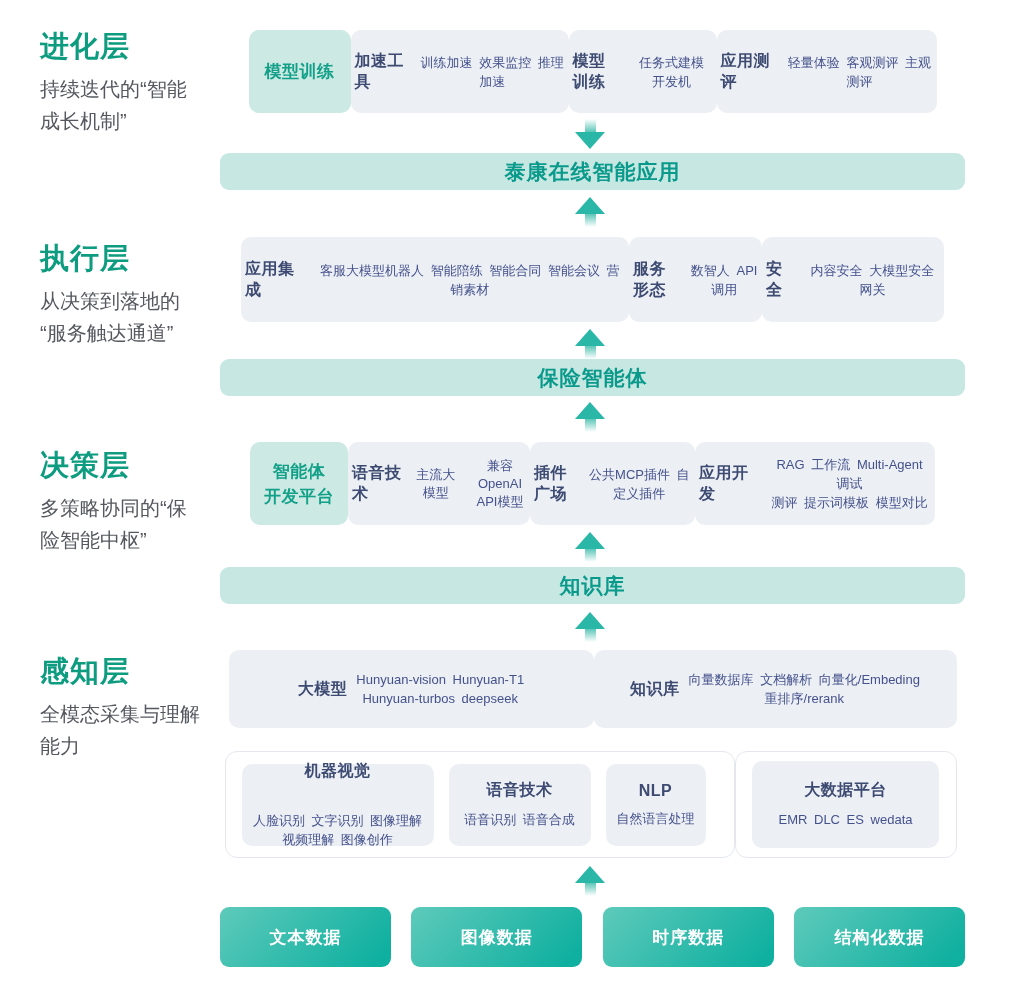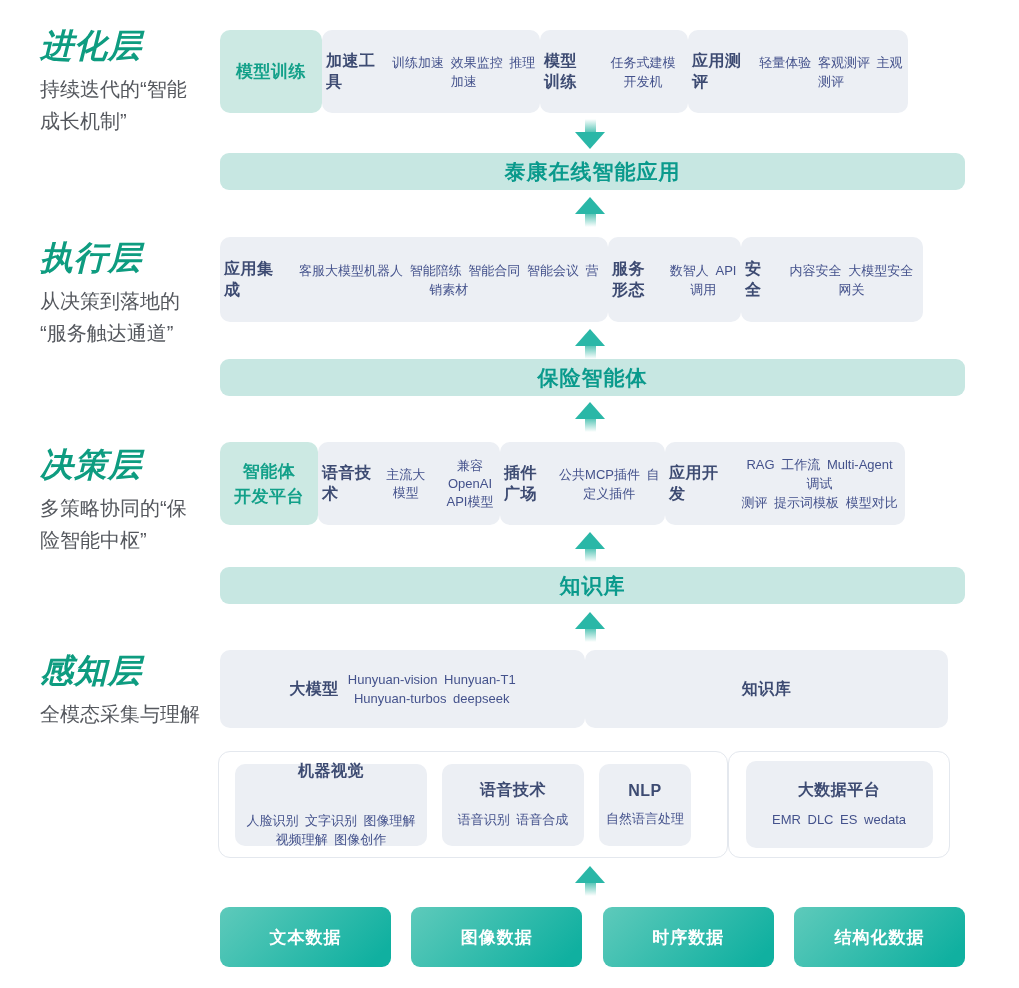--- a/index.html
+++ b/index.html
@@ -2,24 +2,24 @@
 <html><head>
 <meta charset="utf-8">
 <style>
   html,body{margin:0;padding:0;background:#ffffff;}
   .stage{
     position:relative;width:1019px;height:988px;background:#ffffff;overflow:hidden;
     font-family:"Liberation Sans","DejaVu Sans",sans-serif;
   }
   
   .layer-head{position:absolute;left:40px;width:180px;}
-  .layer-title{font-size:33px;font-weight:bold;color:#0e9c80;letter-spacing:1px;line-height:36px;font-style:italic;}
+  .layer-title{font-size:29px;font-weight:bold;color:#0e9c80;letter-spacing:1px;line-height:36px;}
   .layer-desc{margin-top:9px;font-size:20px;color:#55585e;line-height:32px;}
   
-  .row{position:absolute;left:220px;width:745px;display:flex;justify-content:flex-start;}
+  .row{position:absolute;left:220px;width:745px;display:flex;justify-content:center;}
   .gbox{background:#eceff4;border-radius:10px;display:flex;flex-direction:row;align-items:center;justify-content:center;gap:9px;padding:6px 4px;box-sizing:border-box;}
   .gbox .t{font-size:16px;font-weight:bold;color:#3d4b72;letter-spacing:.5px;}
   .gbox .s{font-size:13px;color:#44528c;text-align:center;line-height:19px;word-spacing:3px;}
   .tbox{background:#cce9e3;border-radius:10px;color:#12a089;font-weight:bold;font-size:17px;display:flex;align-items:center;justify-content:center;text-align:center;line-height:25px;letter-spacing:.5px;}
   
   .band{position:absolute;left:220px;width:745px;height:37px;background:#c7e7e2;border-radius:9px;display:flex;align-items:center;justify-content:center;font-size:21px;font-weight:bold;color:#0a9a8c;letter-spacing:1px;}
   
   .arr{position:absolute;left:575px;width:30px;}
   .arr .head-up{width:0;height:0;border-left:15px solid transparent;border-right:15px solid transparent;border-bottom:17px solid #2ab7a7;}
   .arr .stem-fade-down{width:11px;height:13px;margin:0 auto;background:linear-gradient(180deg,#5cc7b8,rgba(255,255,255,0));}
@@ -62,20 +62,21 @@
     <div class="layer-title">决策层</div>
     <div class="layer-desc">
       <div>多策略协同的“保</div>
       <div>险智能中枢”</div>
     </div>
   </div>
   <div class="layer-head" style="top:653px;">
     <div class="layer-title">感知层</div>
     <div class="layer-desc">
       <div>全模态采集与理解</div>
+      <div>能力</div>
     </div>
   </div>
 
   <div class="row" style="top:30px;height:83px;">
     <div class="tbox" style="width:102px;">模型训练</div>
     <div class="gbox" style="width:218px;">
       <div class="t">加速工具</div>
       <div class="s">训练加速 效果监控 推理加速</div>
     </div>
     <div class="gbox" style="width:148px;">
@@ -170,37 +171,41 @@
   <div class="row" style="top:650px;height:78px;">
     <div class="gbox" style="width:365px;">
       <div class="t">大模型</div>
       <div class="s">
         <div>Hunyuan-vision Hunyuan-T1</div>
         <div>Hunyuan-turbos deepseek</div>
       </div>
     </div>
     <div class="gbox" style="width:363px;">
       <div class="t">知识库</div>
+      <div class="s">
+        <div>向量数据库 文档解析 向量化/Embeding</div>
+        <div>重排序/rerank</div>
+      </div>
     </div>
   </div>
 
   <div class="row" style="top:751px;left:218px;height:107px;">
     <div class="shell shell-left" style="width:510px;height:107px;">
       <div class="ibox" style="width:192px;height:82px;gap:29px;">
         <div class="t">机器视觉</div>
         <div class="s">
           <div>人脸识别 文字识别 图像理解</div>
           <div>视频理解 图像创作</div>
         </div>
       </div>
       <div class="ibox" style="width:142px;height:82px;">
         <div class="t">语音技术</div>
         <div class="s">语音识别 语音合成</div>
       </div>
-      <div class="ibox" style="width:92px;height:82px;">
+      <div class="ibox" style="width:100px;height:82px;">
         <div class="t">NLP</div>
         <div class="s">自然语言处理</div>
       </div>
     </div>
     <div class="shell shell-right" style="width:222px;height:107px;">
       <div class="ibox" style="width:187px;height:87px;">
         <div class="t">大数据平台</div>
         <div class="s">EMR DLC ES wedata</div>
       </div>
     </div>

